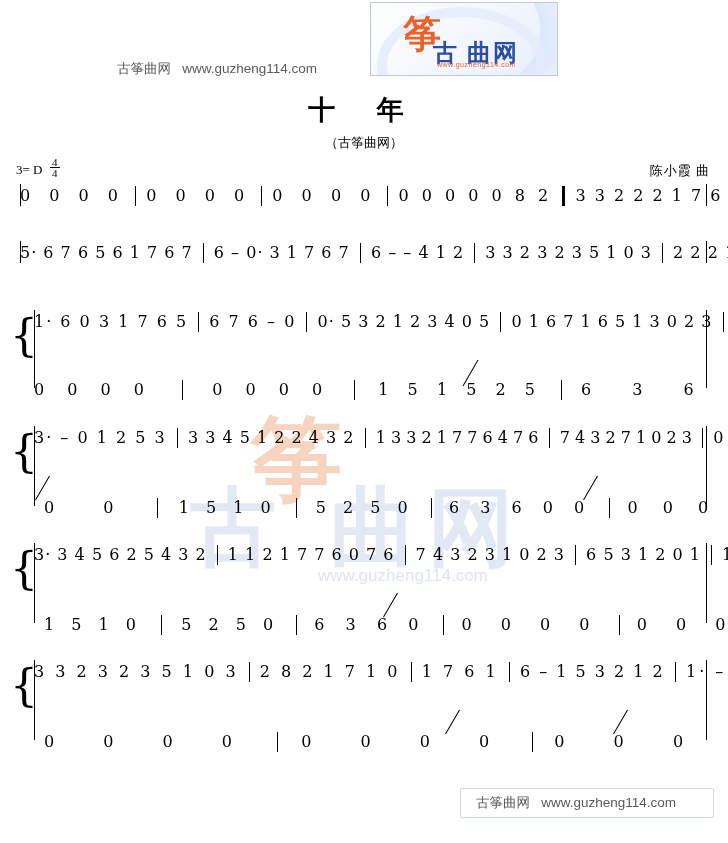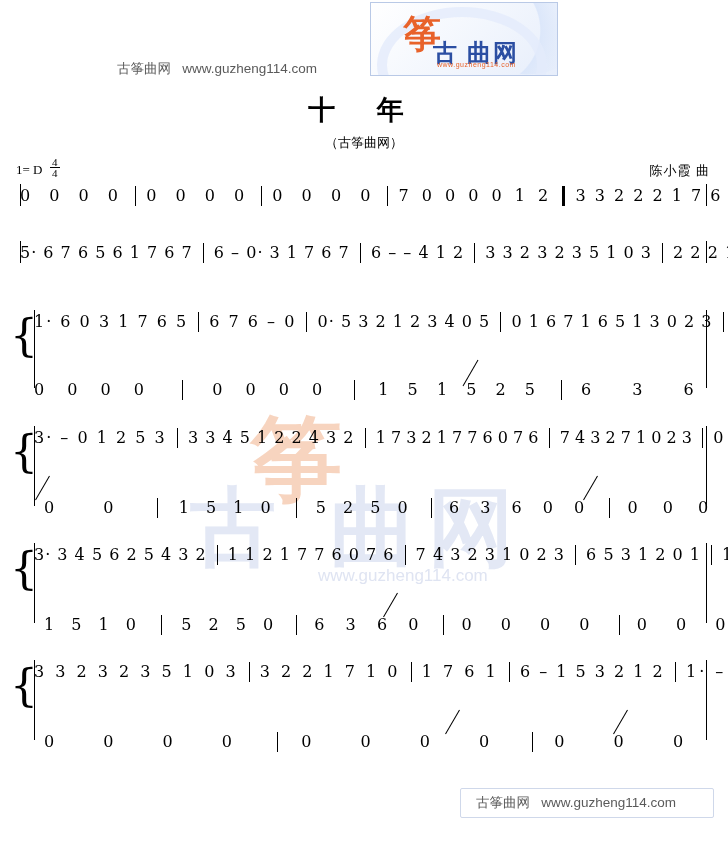--- a/index.html
+++ b/index.html
@@ -125,21 +125,21 @@
     width: 10px;
     height: 1px;
     background: #000;
     margin: 1px 0;
   }
   #composer {
     position: absolute;
     right: 18px;
     top: 162px;
     font-size: 13px;
-    font-family: Liberation Sans, sans-serif;
+    font-family: Liberation Serif, serif;
     letter-spacing: 1px;
   }
 
   
   #wm-zheng {
     position: absolute;
     left: 250px;
     top: 398px;
     font-size: 92px;
     color: #f6cdb4;
@@ -251,42 +251,42 @@
 </div>
 <div id="site-top">
   <span>古筝曲网</span>
   &nbsp;
   <span>www.guzheng114.com</span>
 </div>
 
 <div id="song-title">十  年</div>
 <div id="song-sub">（古筝曲网）</div>
 <div id="key-sig">
-  <span>1= D</span>
+  <span>3= D</span>
   <span class="frac">
     <i>4</i>
     <span class="bar"></span>
     <i>4</i>
   </span>
 </div>
 <div id="composer">陈小霞 曲</div>
 
 <div id="wm-zheng">筝</div>
 <div id="wm-text">古  曲网</div>
 <div id="wm-url">www.guzheng114.com</div>
 
 <div class="system" style="top:186px">
   <div class="row notes" style="padding-left:20px">
     <span class="measure" style="letter-spacing:7px">0 0 0 0</span>
     <span class="bar"></span>
     <span class="measure" style="letter-spacing:7px">0 0 0 0</span>
     <span class="bar"></span>
     <span class="measure" style="letter-spacing:7px">0 0 0 0</span>
     <span class="bar"></span>
-    <span class="measure" style="letter-spacing:4px">7 0 0 0 0 1 2</span>
+    <span class="measure" style="letter-spacing:4px">0 0 0 0 0 8 2</span>
     <span class="bar" style="width:3px"></span>
     <span class="measure" style="letter-spacing:2px">3 3 2 2 2 1 7 6 0 3 6</span>
   </div>
   <div class="vline" style="left:20px;top:-2px;height:22px"></div>
   <div class="vline" style="left:706px;top:-2px;height:22px"></div>
 </div>
 
 <div class="system" style="top:243px">
   <div class="row notes" style="padding-left:20px">
     <span class="measure" style="letter-spacing:1px">5· 6 7 6 5 6 1 7 6 7</span>
@@ -332,21 +332,21 @@
   <div class="slash" style="left:470px;top:46px;height:30px"></div>
 </div>
 
 <div class="system" style="top:428px">
   <div class="brace" style="top:2px">{</div>
   <div class="row notes" style="padding-left:34px">
     <span class="measure" style="letter-spacing:2px">3· – 0 1 2 5 3</span>
     <span class="bar"></span>
     <span class="measure" style="letter-spacing:1px">3 3 4 5 1 2 2 4 3 2</span>
     <span class="bar"></span>
-    <span class="measure" style="letter-spacing:0px">1 7 3 2 1 7 7 6 0 7 6</span>
+    <span class="measure" style="letter-spacing:0px">1 3 3 2 1 7 7 6 4 7 6</span>
     <span class="bar"></span>
     <span class="measure" style="letter-spacing:0px">7 4 3 2 7 1 0 2 3</span>
     <span class="bar"></span>
     <span class="measure" style="letter-spacing:0px">0 3 0 4 5 3 2 1 2 5 3</span>
   </div>
   <div class="row notes" style="padding-left:44px;margin-top:40px">
     <span class="measure" style="letter-spacing:22px">0 0</span>
     <span class="bar" style="margin:0 16px"></span>
     <span class="measure" style="letter-spacing:6px">1 5 1 0</span>
     <span class="bar" style="margin:0 14px"></span>
@@ -393,21 +393,21 @@
   <div class="vline" style="left:34px;top:-2px;height:80px"></div>
   <div class="vline" style="left:706px;top:-2px;height:80px"></div>
   <div class="slash" style="left:390px;top:46px;height:28px"></div>
 </div>
 
 <div class="system" style="top:662px">
   <div class="brace" style="top:2px">{</div>
   <div class="row notes" style="padding-left:34px">
     <span class="measure" style="letter-spacing:3px">3 3 2 3 2 3 5 1 0 3</span>
     <span class="bar"></span>
-    <span class="measure" style="letter-spacing:3px">3 2 2 1 7 1 0</span>
+    <span class="measure" style="letter-spacing:3px">2 8 2 1 7 1 0</span>
     <span class="bar"></span>
     <span class="measure" style="letter-spacing:3px">1 7 6 1</span>
     <span class="bar"></span>
     <span class="measure" style="letter-spacing:2px">6 – 1 5 3 2 1 2</span>
     <span class="bar"></span>
     <span class="measure" style="letter-spacing:3px">1· – – –</span>
   </div>
   <div class="row notes" style="padding-left:44px;margin-top:40px">
     <span class="measure" style="letter-spacing:22px">0 0 0 0</span>
     <span class="bar" style="margin:0 18px"></span>

